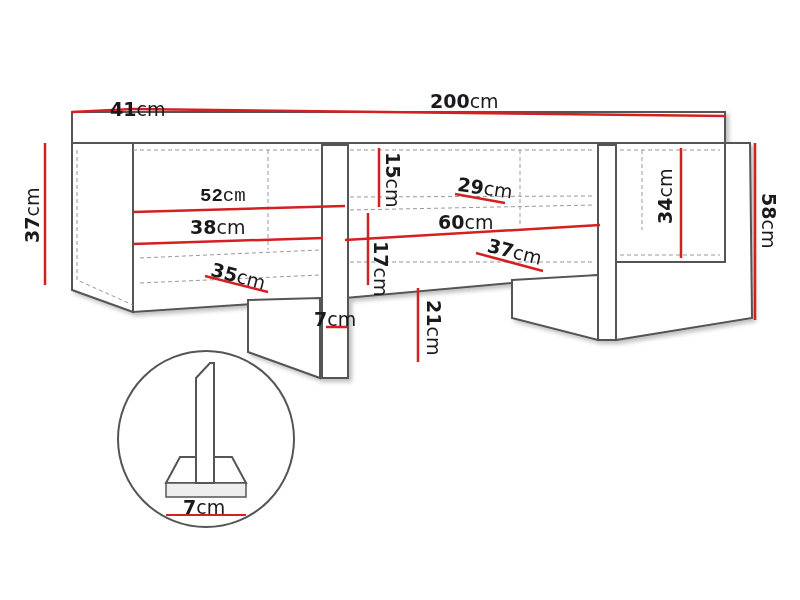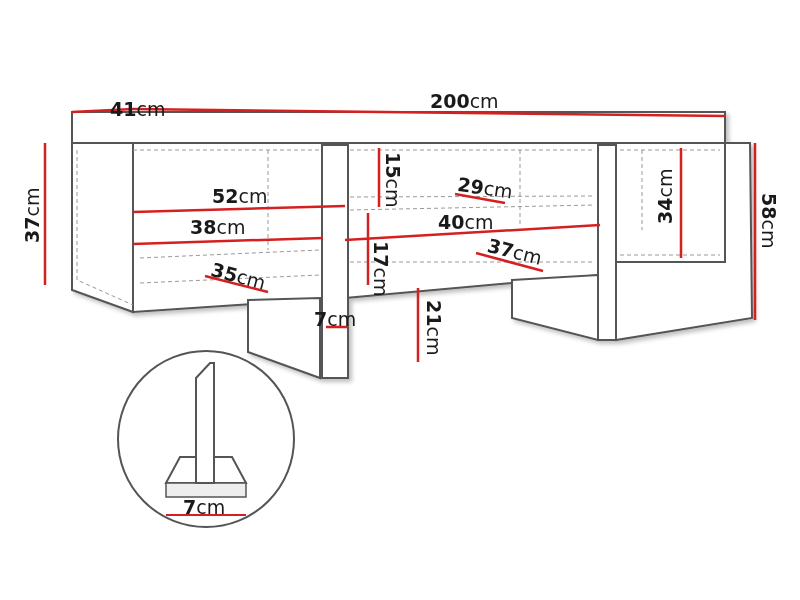--- a/index.html
+++ b/index.html
@@ -77,24 +77,24 @@
     <rect x="166" y="483" width="80" height="14" fill="#eee" stroke="#555" stroke-width="1.5"></rect>
     <polygon points="196,378 210,363 214,363 214,483 196,483" fill="#fff" stroke="#555" stroke-width="2"></polygon>
     <line x1="166" y1="515" x2="246" y2="515" stroke="#d42020" stroke-width="2"></line>
   </g>
 </svg>
 
 <div class="lbl" style="left:72px;top:100px;margin-left:38px;"><b>41</b><span class="u">cm</span></div>
 <div class="lbl" style="left:391px;top:92px;margin-left:39px;"><b>200</b><span class="u">cm</span></div>
 <div class="lbl" style="left:23px;top:243px;transform:rotate(-90deg);transform-origin:left top;"><b>37</b><span class="u">cm</span></div>
 <div class="lbl" style="left:778px;top:193px;transform:rotate(90deg);transform-origin:left top;"><b>58</b><span class="u">cm</span></div>
-<div class="lbl" style="left:212px;top:187px;"><b>52</b><span class="u">cm</span></div>
+<div class="lbl" style="left:200px;top:187px;font-family:Liberation Mono, monospace;"><b>52</b><span class="u">cm</span></div>
 <div class="lbl" style="left:190px;top:218px;"><b>38</b><span class="u">cm</span></div>
 <div class="lbl" style="left:214px;top:260px;transform:rotate(15deg);transform-origin:left top;"><b>35</b><span class="u">cm</span></div>
 <div class="lbl" style="left:402px;top:152px;transform:rotate(90deg);transform-origin:left top;"><b>15</b><span class="u">cm</span></div>
 <div class="lbl" style="left:459px;top:175px;transform:rotate(8deg);transform-origin:left top;"><b>29</b><span class="u">cm</span></div>
-<div class="lbl" style="left:438px;top:213px;"><b>40</b><span class="u">cm</span></div>
+<div class="lbl" style="left:438px;top:213px;"><b>60</b><span class="u">cm</span></div>
 <div class="lbl" style="left:390px;top:241px;transform:rotate(90deg);transform-origin:left top;"><b>17</b><span class="u">cm</span></div>
 <div class="lbl" style="left:490px;top:236px;transform:rotate(14deg);transform-origin:left top;"><b>37</b><span class="u">cm</span></div>
 <div class="lbl" style="left:656px;top:224px;transform:rotate(-90deg);transform-origin:left top;"><b>34</b><span class="u">cm</span></div>
 <div class="lbl" style="left:314px;top:310px;"><b>7</b><span class="u">cm</span></div>
 <div class="lbl" style="left:443px;top:300px;transform:rotate(90deg);transform-origin:left top;"><b>21</b><span class="u">cm</span></div>
 <div class="lbl" style="left:183px;top:498px;"><b>7</b><span class="u">cm</span></div>
 
 </body></html>

